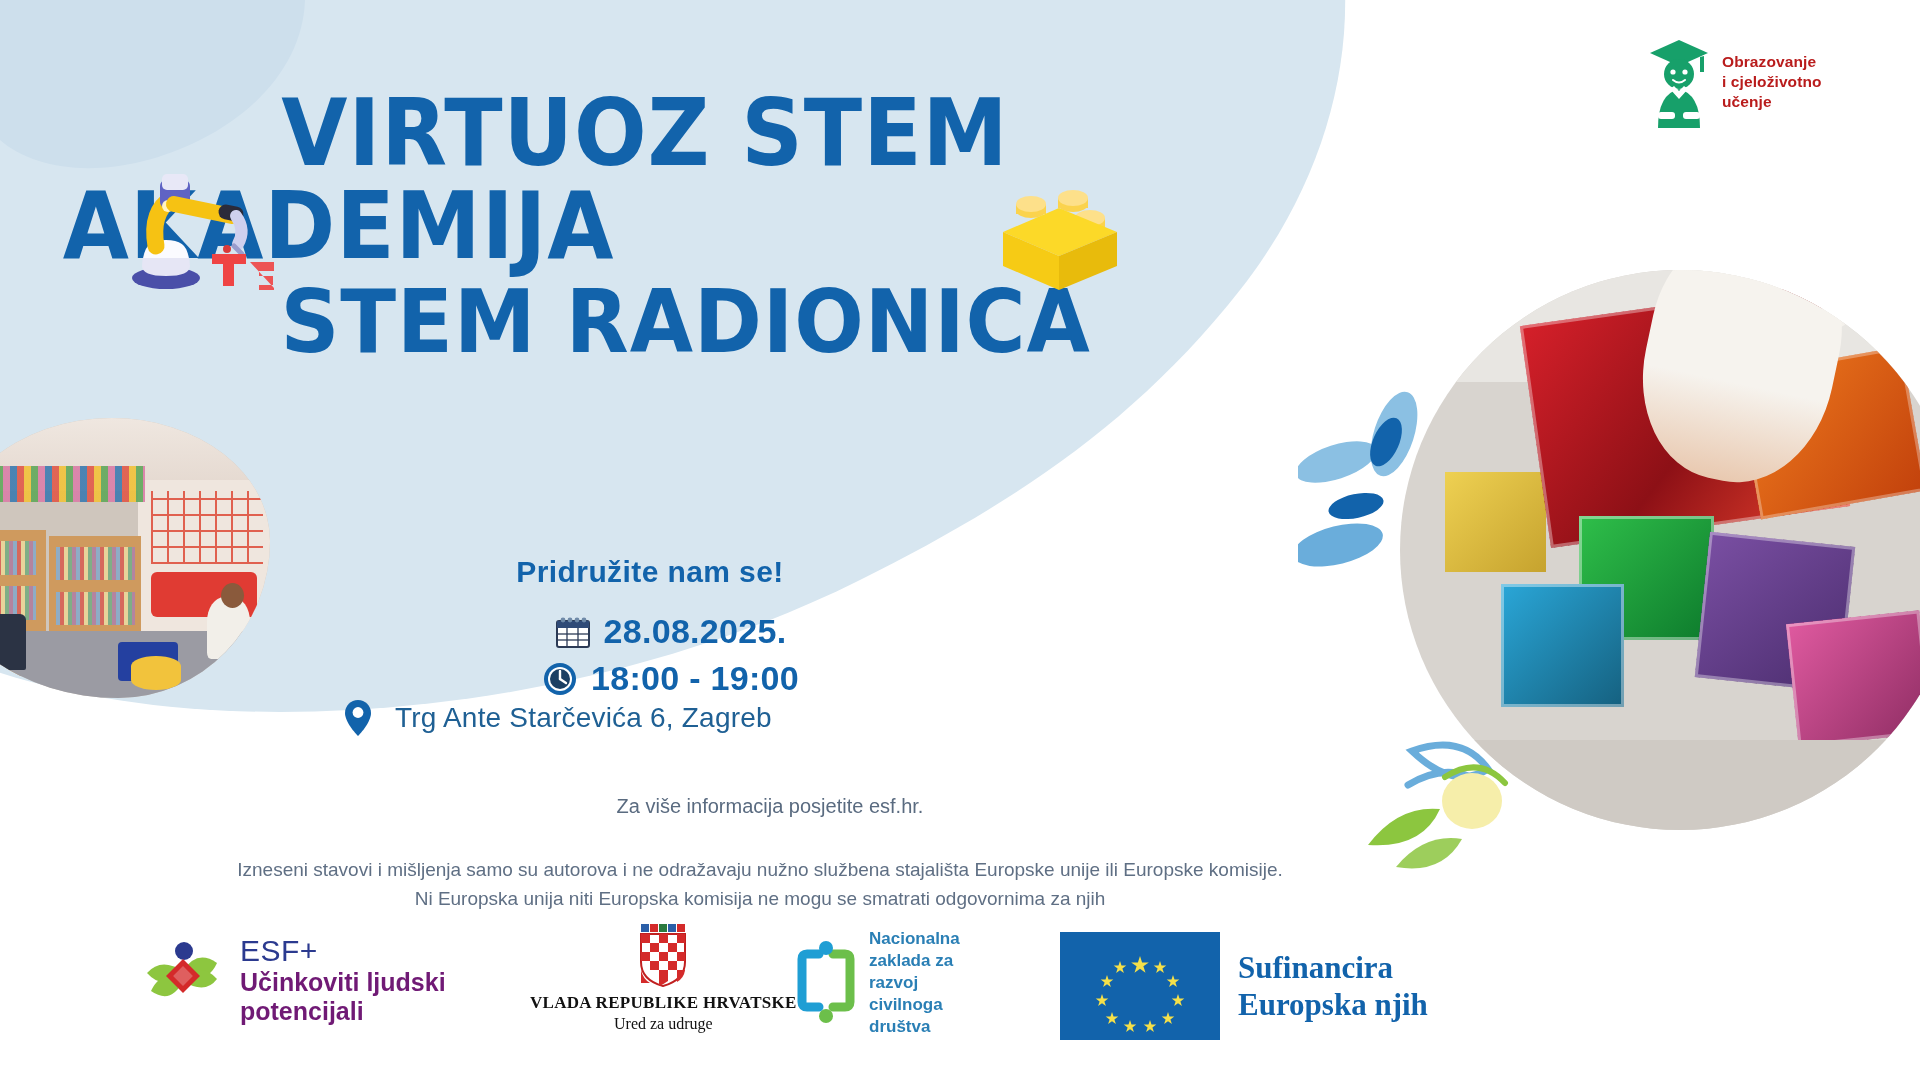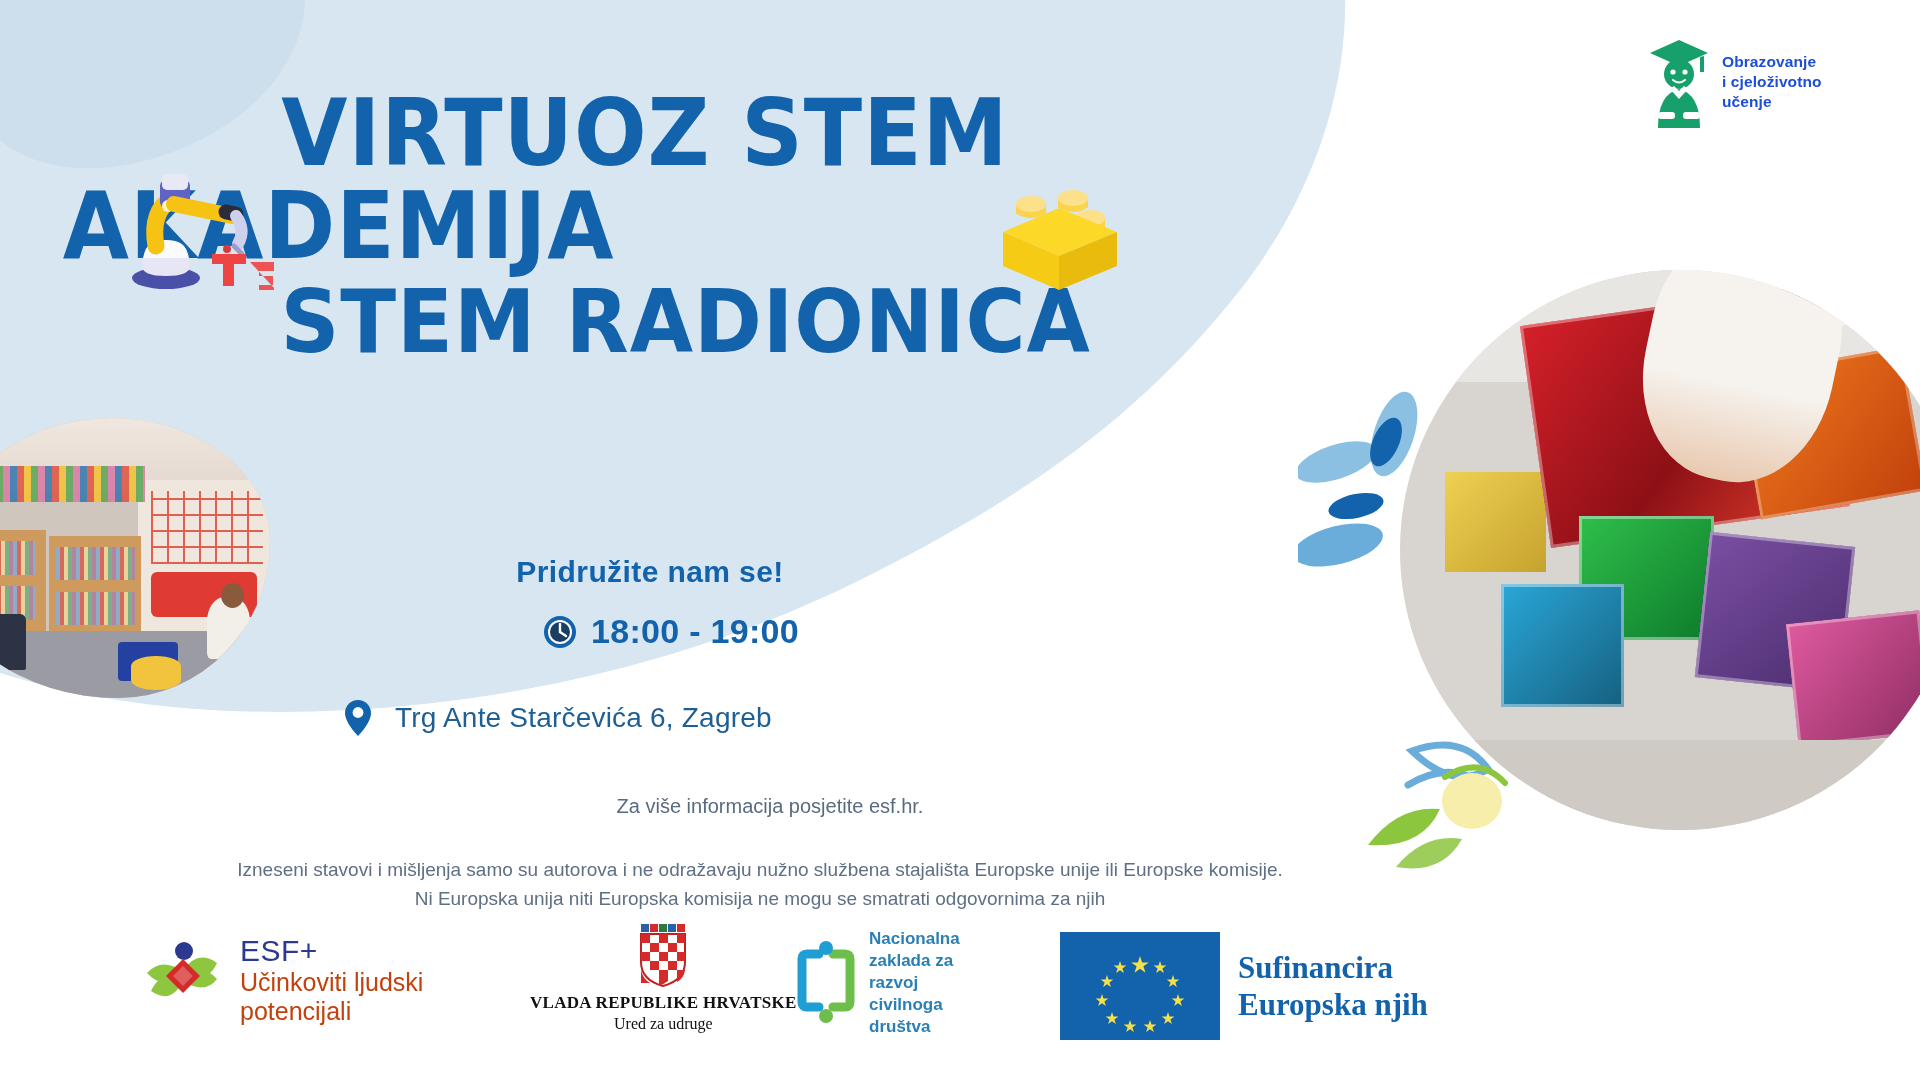--- a/index.html
+++ b/index.html
@@ -16,21 +16,21 @@
   .bg-blob { position:absolute; left:-120px; top:-180px; width:1560px; height:1000px; z-index:1; }
   .bg-blob-2 { position:absolute; left:0; top:-40px; width:420px; height:300px; z-index:2; }
 
   
   .ministry-logo {
     position:absolute; left:1648px; top:32px; width:250px; height:100px;
     display:flex; align-items:center; gap:12px; z-index:30;
   }
   .ministry-mark { width:62px; height:92px; flex:0 0 auto; }
   .ministry-text {
-    font-size:15.5px; font-weight:bold; line-height:1.28; color:#1d4ed8;
+    font-size:15.5px; font-weight:bold; line-height:1.28; color:#b91c1c;
     letter-spacing:0.1px;
   }
 
   
   .headline { position:absolute; left:0; top:80px; width:1270px; z-index:25; }
   .hl-row { display:flex; align-items:center; white-space:nowrap; }
   .hl-row.r1 { justify-content:center; padding-left:20px; }
   .hl-row.r2 { justify-content:flex-start; padding-left:42px; margin-top:-14px; }
   .hl-row.r3 { justify-content:center; padding-left:102px; margin-top:-10px; }
   .hl-text {
@@ -144,21 +144,21 @@
   .flower { position:absolute; left:1350px; top:725px; width:190px; height:150px; z-index:23; }
 
   
   .footer { position:absolute; left:0; bottom:26px; width:1560px; height:130px; z-index:30; }
   .logo-box { position:absolute; display:flex; align-items:center; }
 
   .esf { left:140px; top:10px; gap:14px; }
   .esf-mark { width:86px; height:86px; flex:0 0 auto; }
   .esf-text { line-height:1.14; }
   .esf-plus { font-size:30px; color:#2b3a8f; letter-spacing:0.5px; }
-  .esf-sub { font-size:25px; font-weight:normal; color:#c2410c; }
+  .esf-sub { font-size:25px; font-weight:bold; color:#701a75; }
 
   .gov { left:530px; top:0px; flex-direction:column; align-items:center; }
   .gov-shield { width:56px; height:64px; }
   .gov-t1 { font-family:"Liberation Serif", serif; font-size:17px; font-weight:bold; color:#111; letter-spacing:.3px; margin-top:5px; }
   .gov-t2 { font-family:"Liberation Serif", serif; font-size:16px; color:#111; margin-top:2px; }
 
   .nzrcd { left:795px; top:4px; gap:12px; }
   .nz-mark { width:62px; height:90px; flex:0 0 auto; }
   .nz-text { font-size:17px; font-weight:bold; color:#2a7fb5; line-height:1.3; }
 
@@ -303,20 +303,37 @@
       <span class="hl-text">AKADEMIJA</span>
     </div>
     <div class="hl-row r3">
       <span class="hl-text line3">STEM RADIONICA</span>
     </div>
   </div>
 
   <div class="join-line">Pridružite nam se!</div>
 
   <div class="dt-block">
+    <div class="dt-row">
+      <svg class="dt-icon" viewBox="0 0 38 38">
+        <rect x="3" y="8" width="32" height="26" rx="2" fill="#ffffff" stroke="#2b3a55" stroke-width="2"></rect>
+        <rect x="3" y="8" width="32" height="7" fill="#2f4a77"></rect>
+        <circle cx="9" cy="7" r="2.4" fill="#6f8aa8"></circle>
+        <circle cx="16" cy="7" r="2.4" fill="#6f8aa8"></circle>
+        <circle cx="23" cy="7" r="2.4" fill="#6f8aa8"></circle>
+        <circle cx="30" cy="7" r="2.4" fill="#6f8aa8"></circle>
+        <g stroke="#2b3a55" stroke-width="1.3">
+          <line x1="3" y1="21" x2="35" y2="21"></line>
+          <line x1="3" y1="27" x2="35" y2="27"></line>
+          <line x1="13" y1="15" x2="13" y2="34"></line>
+          <line x1="24" y1="15" x2="24" y2="34"></line>
+        </g>
+      </svg>
+      <span class="dt-text">28.08.2025.</span>
+    </div>
     <div class="dt-row">
       <svg class="dt-icon" viewBox="0 0 38 38">
         <circle cx="19" cy="19" r="16" fill="#1263ab"></circle>
         <circle cx="19" cy="19" r="12" fill="#ffffff"></circle>
         <circle cx="19" cy="19" r="10" fill="#1b3f63"></circle>
         <line x1="19" y1="19" x2="19" y2="11" stroke="#fff" stroke-width="2.4" stroke-linecap="round"></line>
         <line x1="19" y1="19" x2="25" y2="23" stroke="#fff" stroke-width="2.4" stroke-linecap="round"></line>
       </svg>
       <span class="dt-text">18:00 - 19:00</span>
     </div>

